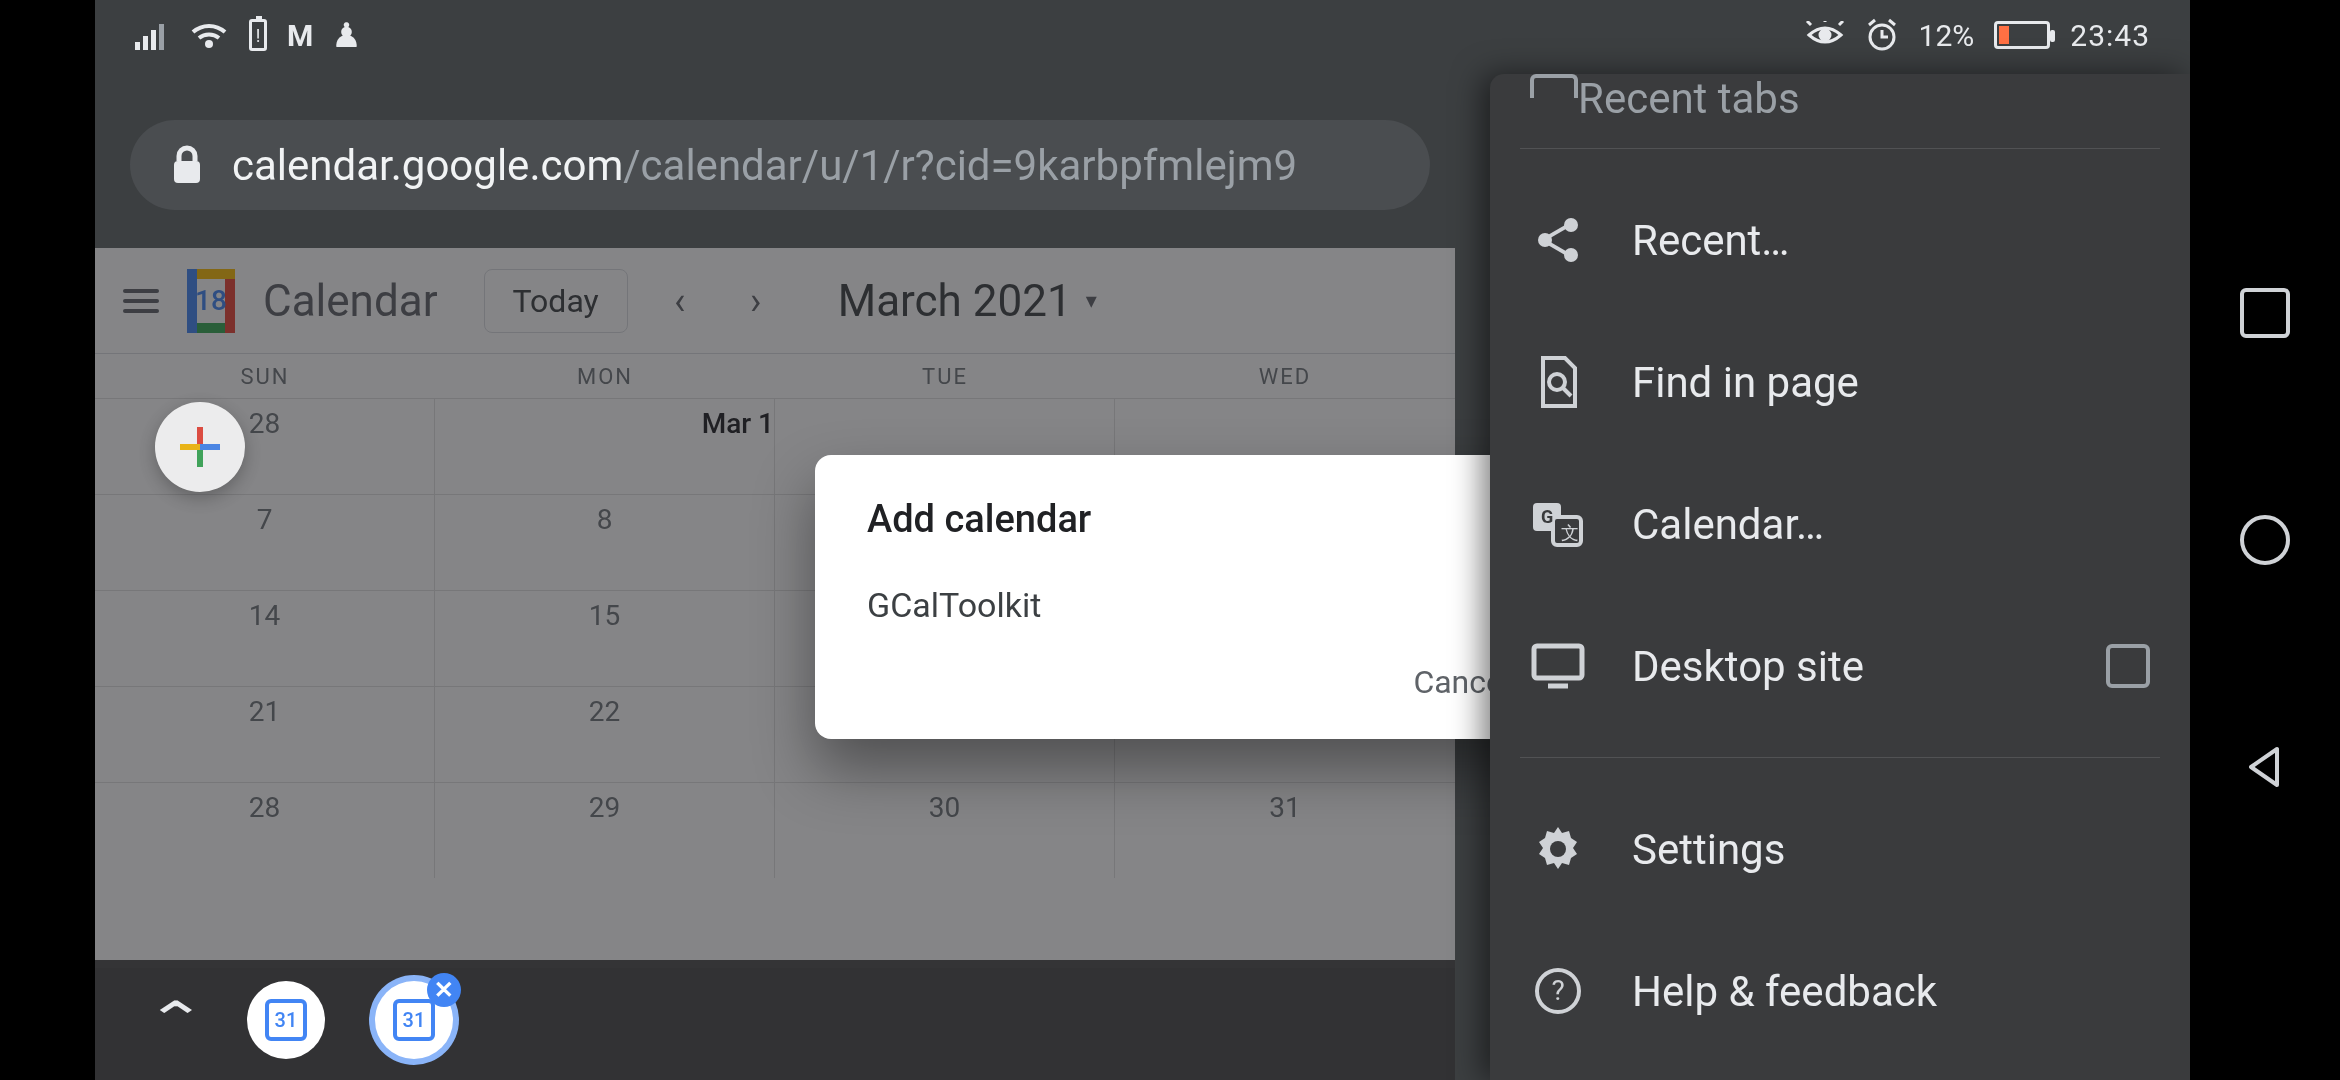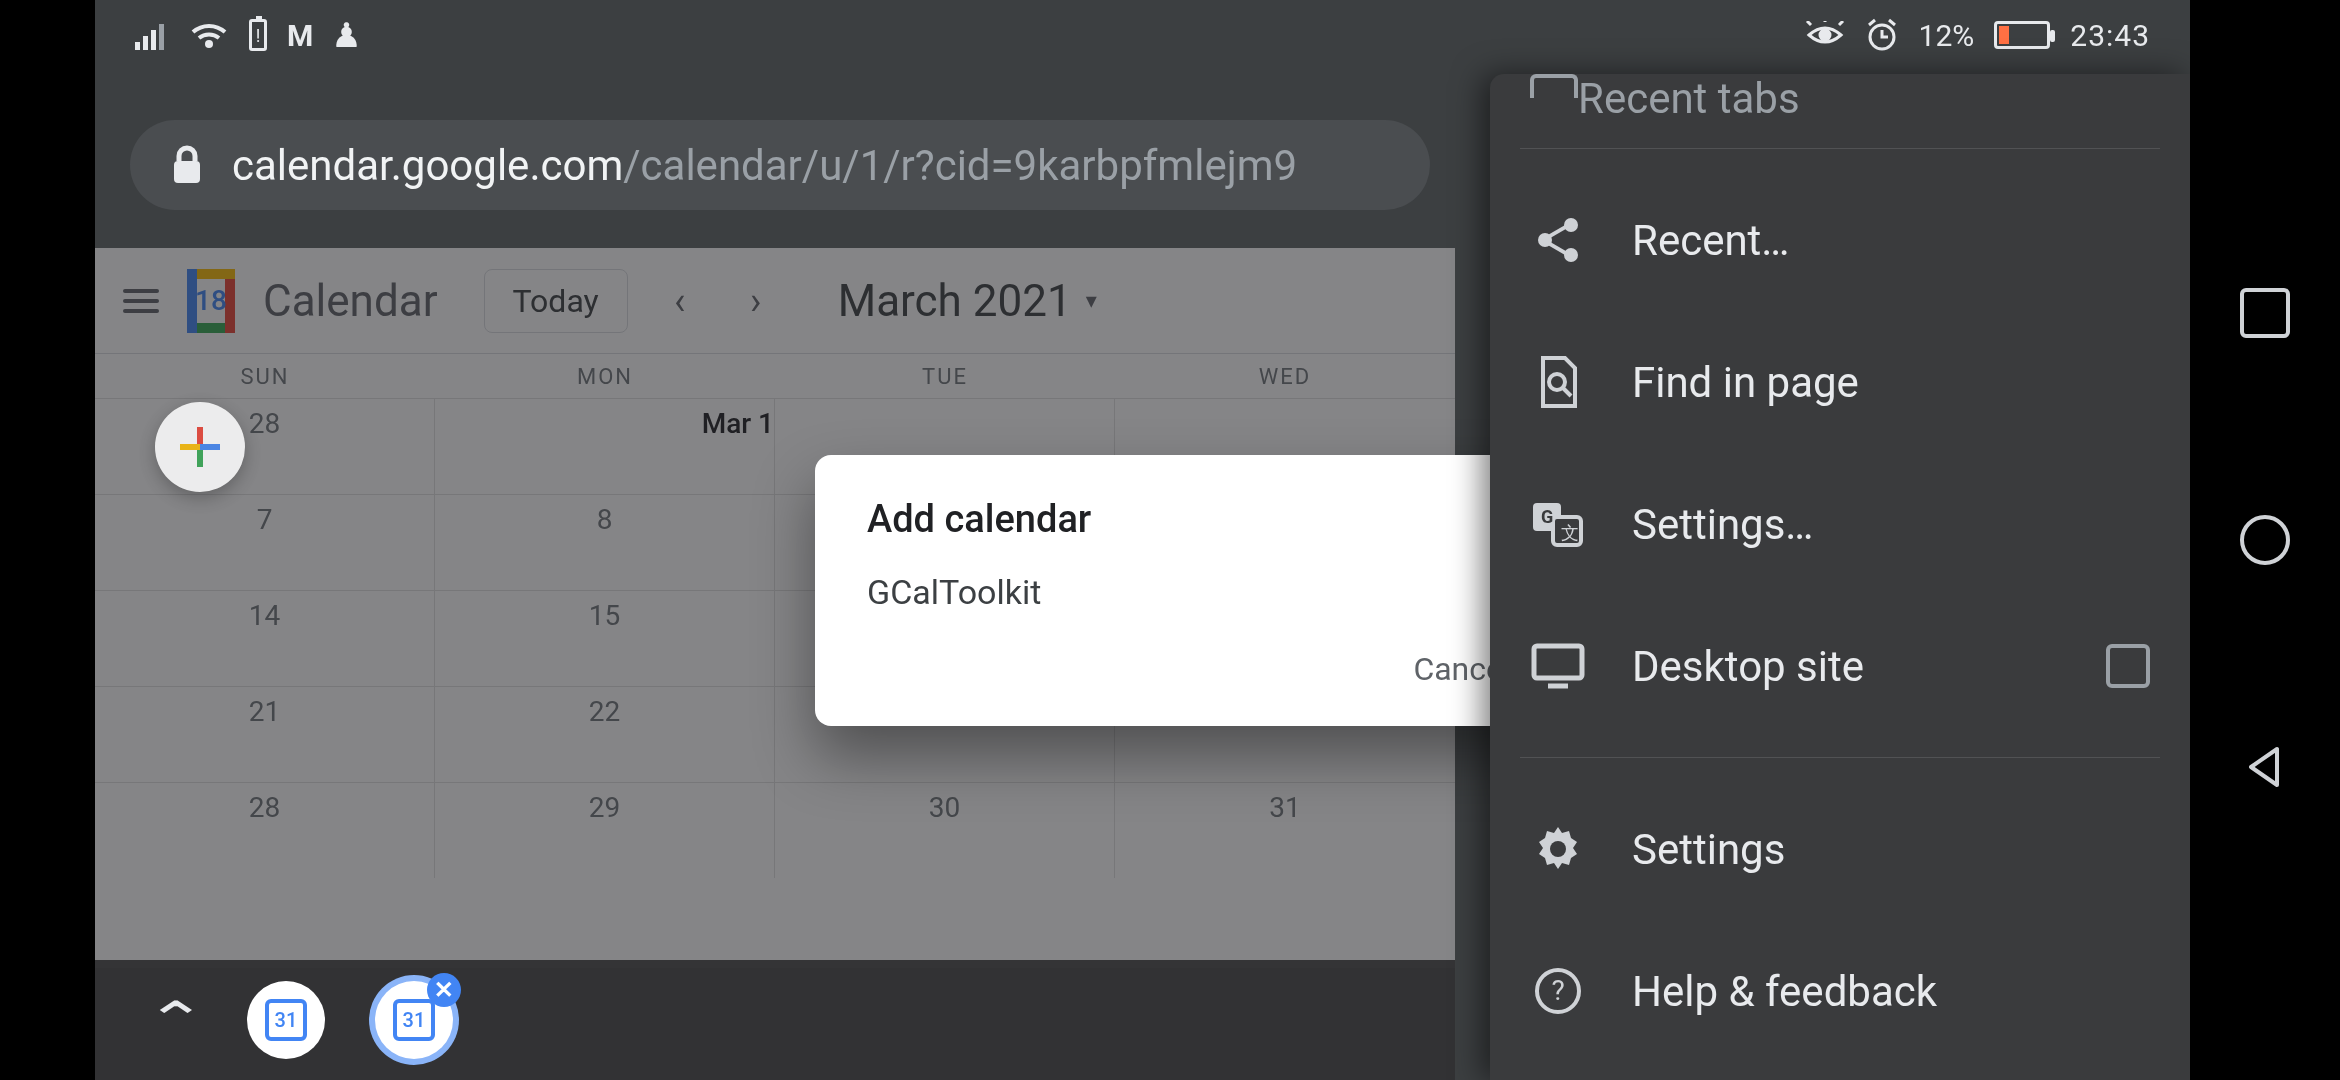--- a/index.html
+++ b/index.html
@@ -95,21 +95,21 @@
   .plus4::before, .plus4::after { content:""; position:absolute; background:#ea4335; }
   .plus4::before { left:17px; top:0; width:6px; height:40px; background:linear-gradient(#ea4335 50%, #34a853 50%); }
   .plus4::after  { top:17px; left:0; height:6px; width:40px; background:linear-gradient(90deg,#fbbc04 50%, #4285f4 50%); }
 
   
   .dialog {
     position:absolute; left:720px; top:455px; width:740px; background:#fff;
     border-radius:16px; box-shadow:0 30px 60px rgba(0,0,0,.4);
     padding:42px 52px 28px 52px;
   }
-  .dialog-title { font-size:38px; color:#202124; font-weight:500; margin-bottom:31px; }
+  .dialog-title { font-size:38px; color:#202124; font-weight:500; margin-bottom:44px; }
   .dialog-body  { font-size:34px; color:#3c4043; margin-bottom:28px; }
   .dialog-actions { display:flex; justify-content:flex-end; }
   .dialog-cancel { font-size:32px; color:#5f6368; padding:10px 0; }
 
   
   .panel {
     position:absolute; right:0; top:74px; width:700px; bottom:0;
     background:#3a3b3d; color:#e8eaed;
     box-shadow:-8px 0 30px rgba(0,0,0,.5);
     border-top-left-radius:14px;
@@ -364,21 +364,21 @@
       <span class="ic">
         <svg width="54" height="50" viewBox="0 0 54 50">
             <g fill="#cfd2d6">
               <rect x="2" y="4" width="28" height="28" rx="4"></rect>
               <rect x="22" y="18" width="28" height="28" rx="4" fill="#3a3b3d" stroke="#cfd2d6" stroke-width="4"></rect>
               <text x="10" y="24" font-size="18" fill="#3a3b3d" font-weight="700">G</text>
               <text x="30" y="40" font-size="18" fill="#cfd2d6">文</text>
             </g>
           </svg>
       </span>
-      <span>Settings…</span>
+      <span>Calendar…</span>
     </div>
 
     <div class="mi">
       <span class="ic">
         <svg width="56" height="48" viewBox="0 0 56 48">
             <g fill="none" stroke="#cfd2d6" stroke-width="5">
               <rect x="4" y="4" width="48" height="32" rx="3"></rect>
               <line x1="18" y1="44" x2="38" y2="44"></line>
             </g>
           </svg>

